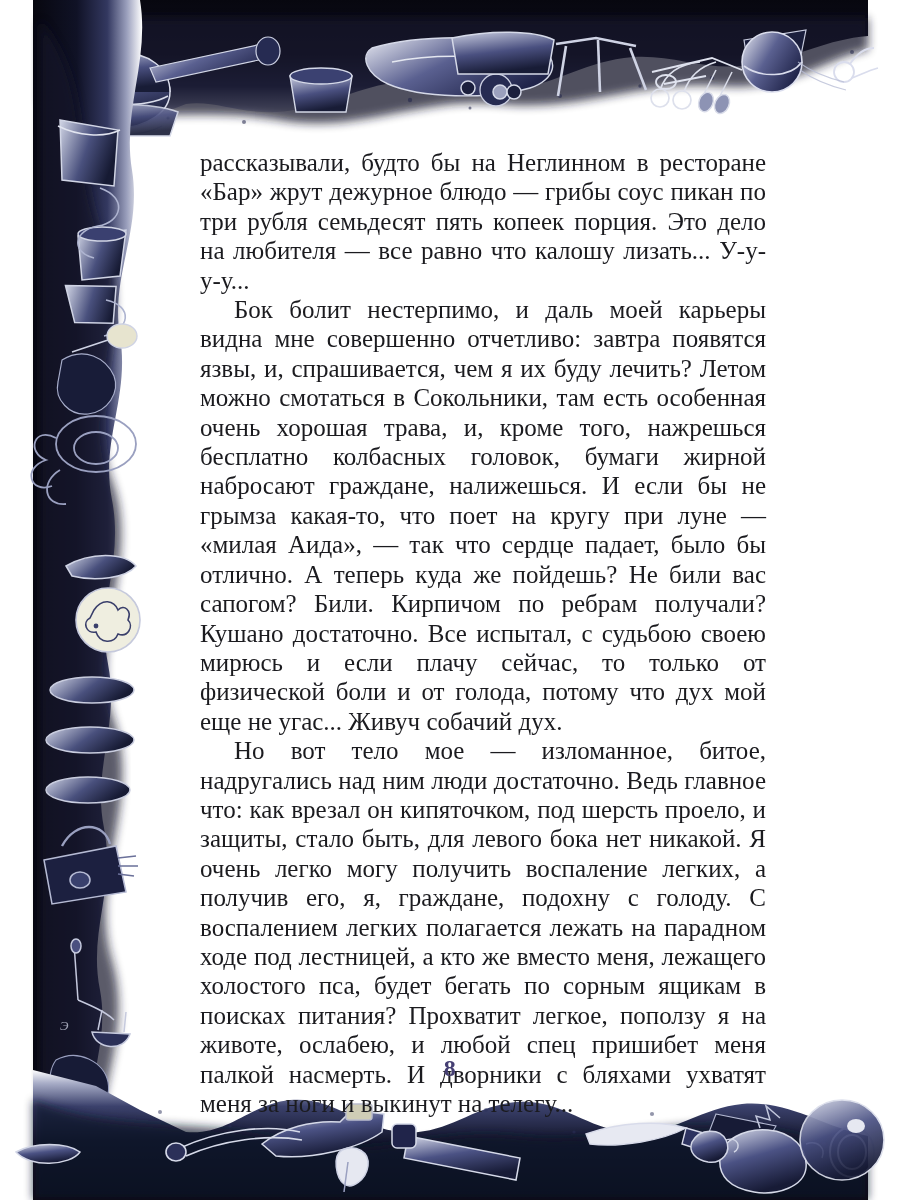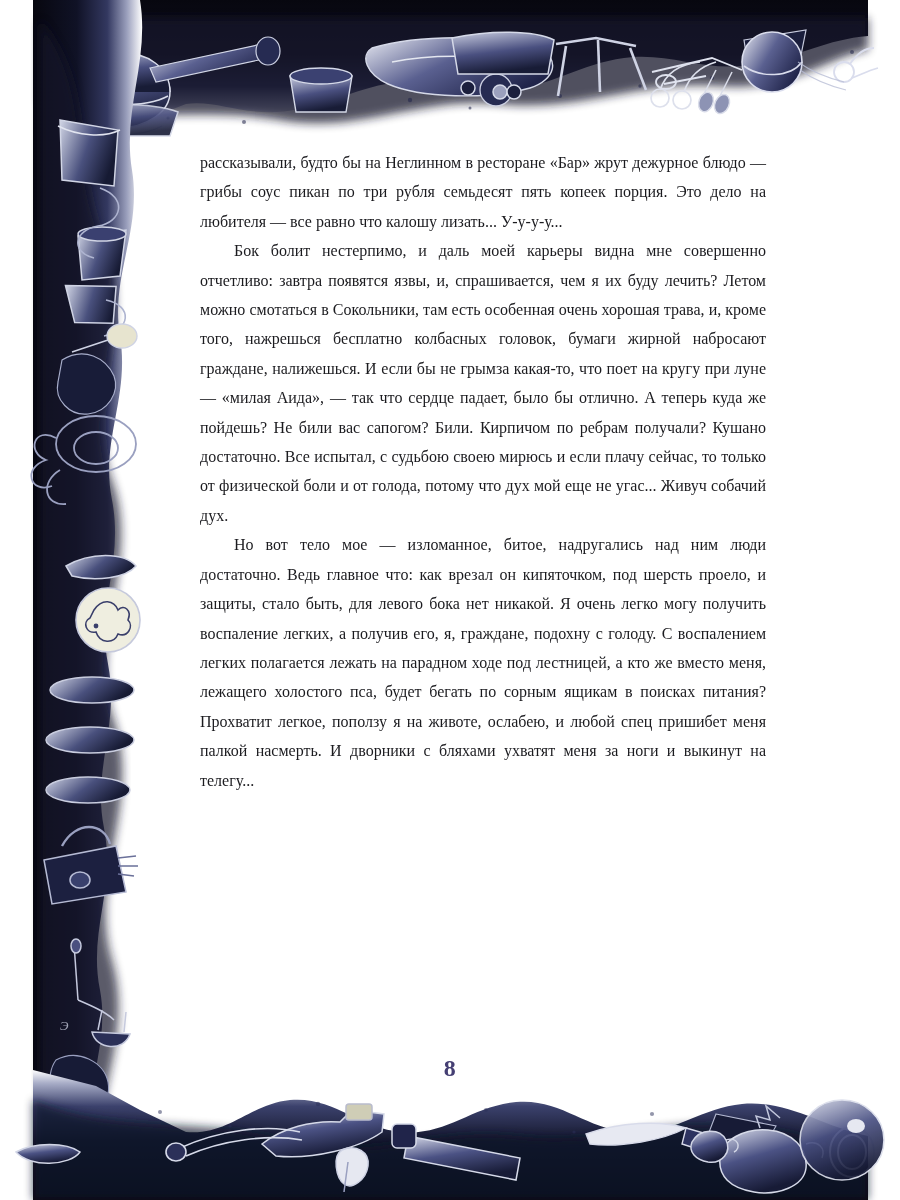--- a/index.html
+++ b/index.html
@@ -32,21 +32,21 @@
   #deco-top    { left: 0;  top: 0;    width: 900px; height: 150px; }
   #deco-left   { left: 0;  top: 0;    width: 210px; height: 1200px; }
   #deco-bottom { left: 0;  top: 1040px; width: 900px; height: 160px; }
 
   
   #text-column {
     position: absolute;
     left: 200px;
     top: 148px;
     width: 566px;
-    font-size: 16px;
+    font-size: 25px;
     line-height: 29.4px;
     color: #1b1b1f;
     text-align: justify;
     text-justify: inter-word;
     -webkit-hyphens: none;
     hyphens: none;
   }
   #text-column p {
     margin: 0;
     text-indent: 34px;

